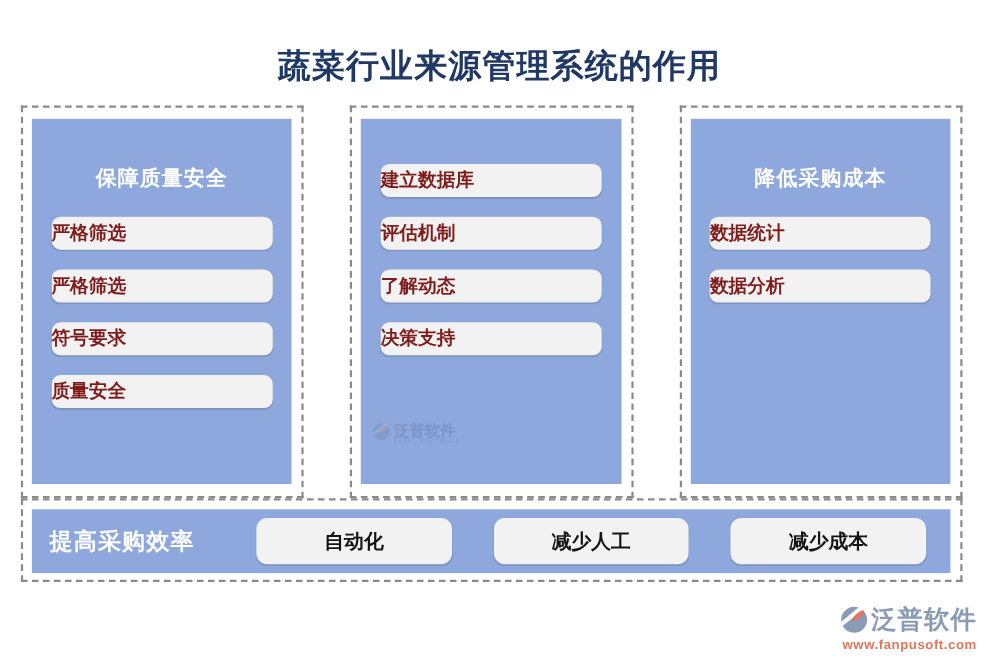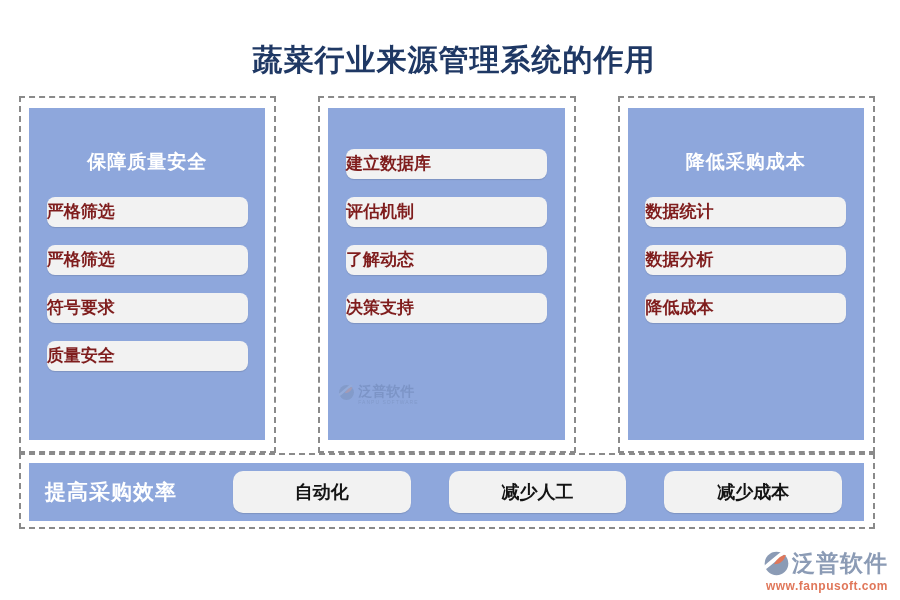--- a/index.html
+++ b/index.html
@@ -116,21 +116,20 @@
           </div>
         </div>
       </div>
     </div>
 
     <div class="col-box">
       <div class="col-panel">
         <div class="col-header">降低采购成本</div>
         <div class="pill">数据统计</div>
         <div class="pill">数据分析</div>
-        <div class="pill">降低成本</div>
       </div>
     </div>
 
   </div>
 
   <div class="bottom-box">
     <div class="bottom-panel">
       <div class="bottom-header">提高采购效率</div>
       <div class="bottom-pill">自动化</div>
       <div class="bottom-pill">减少人工</div>

